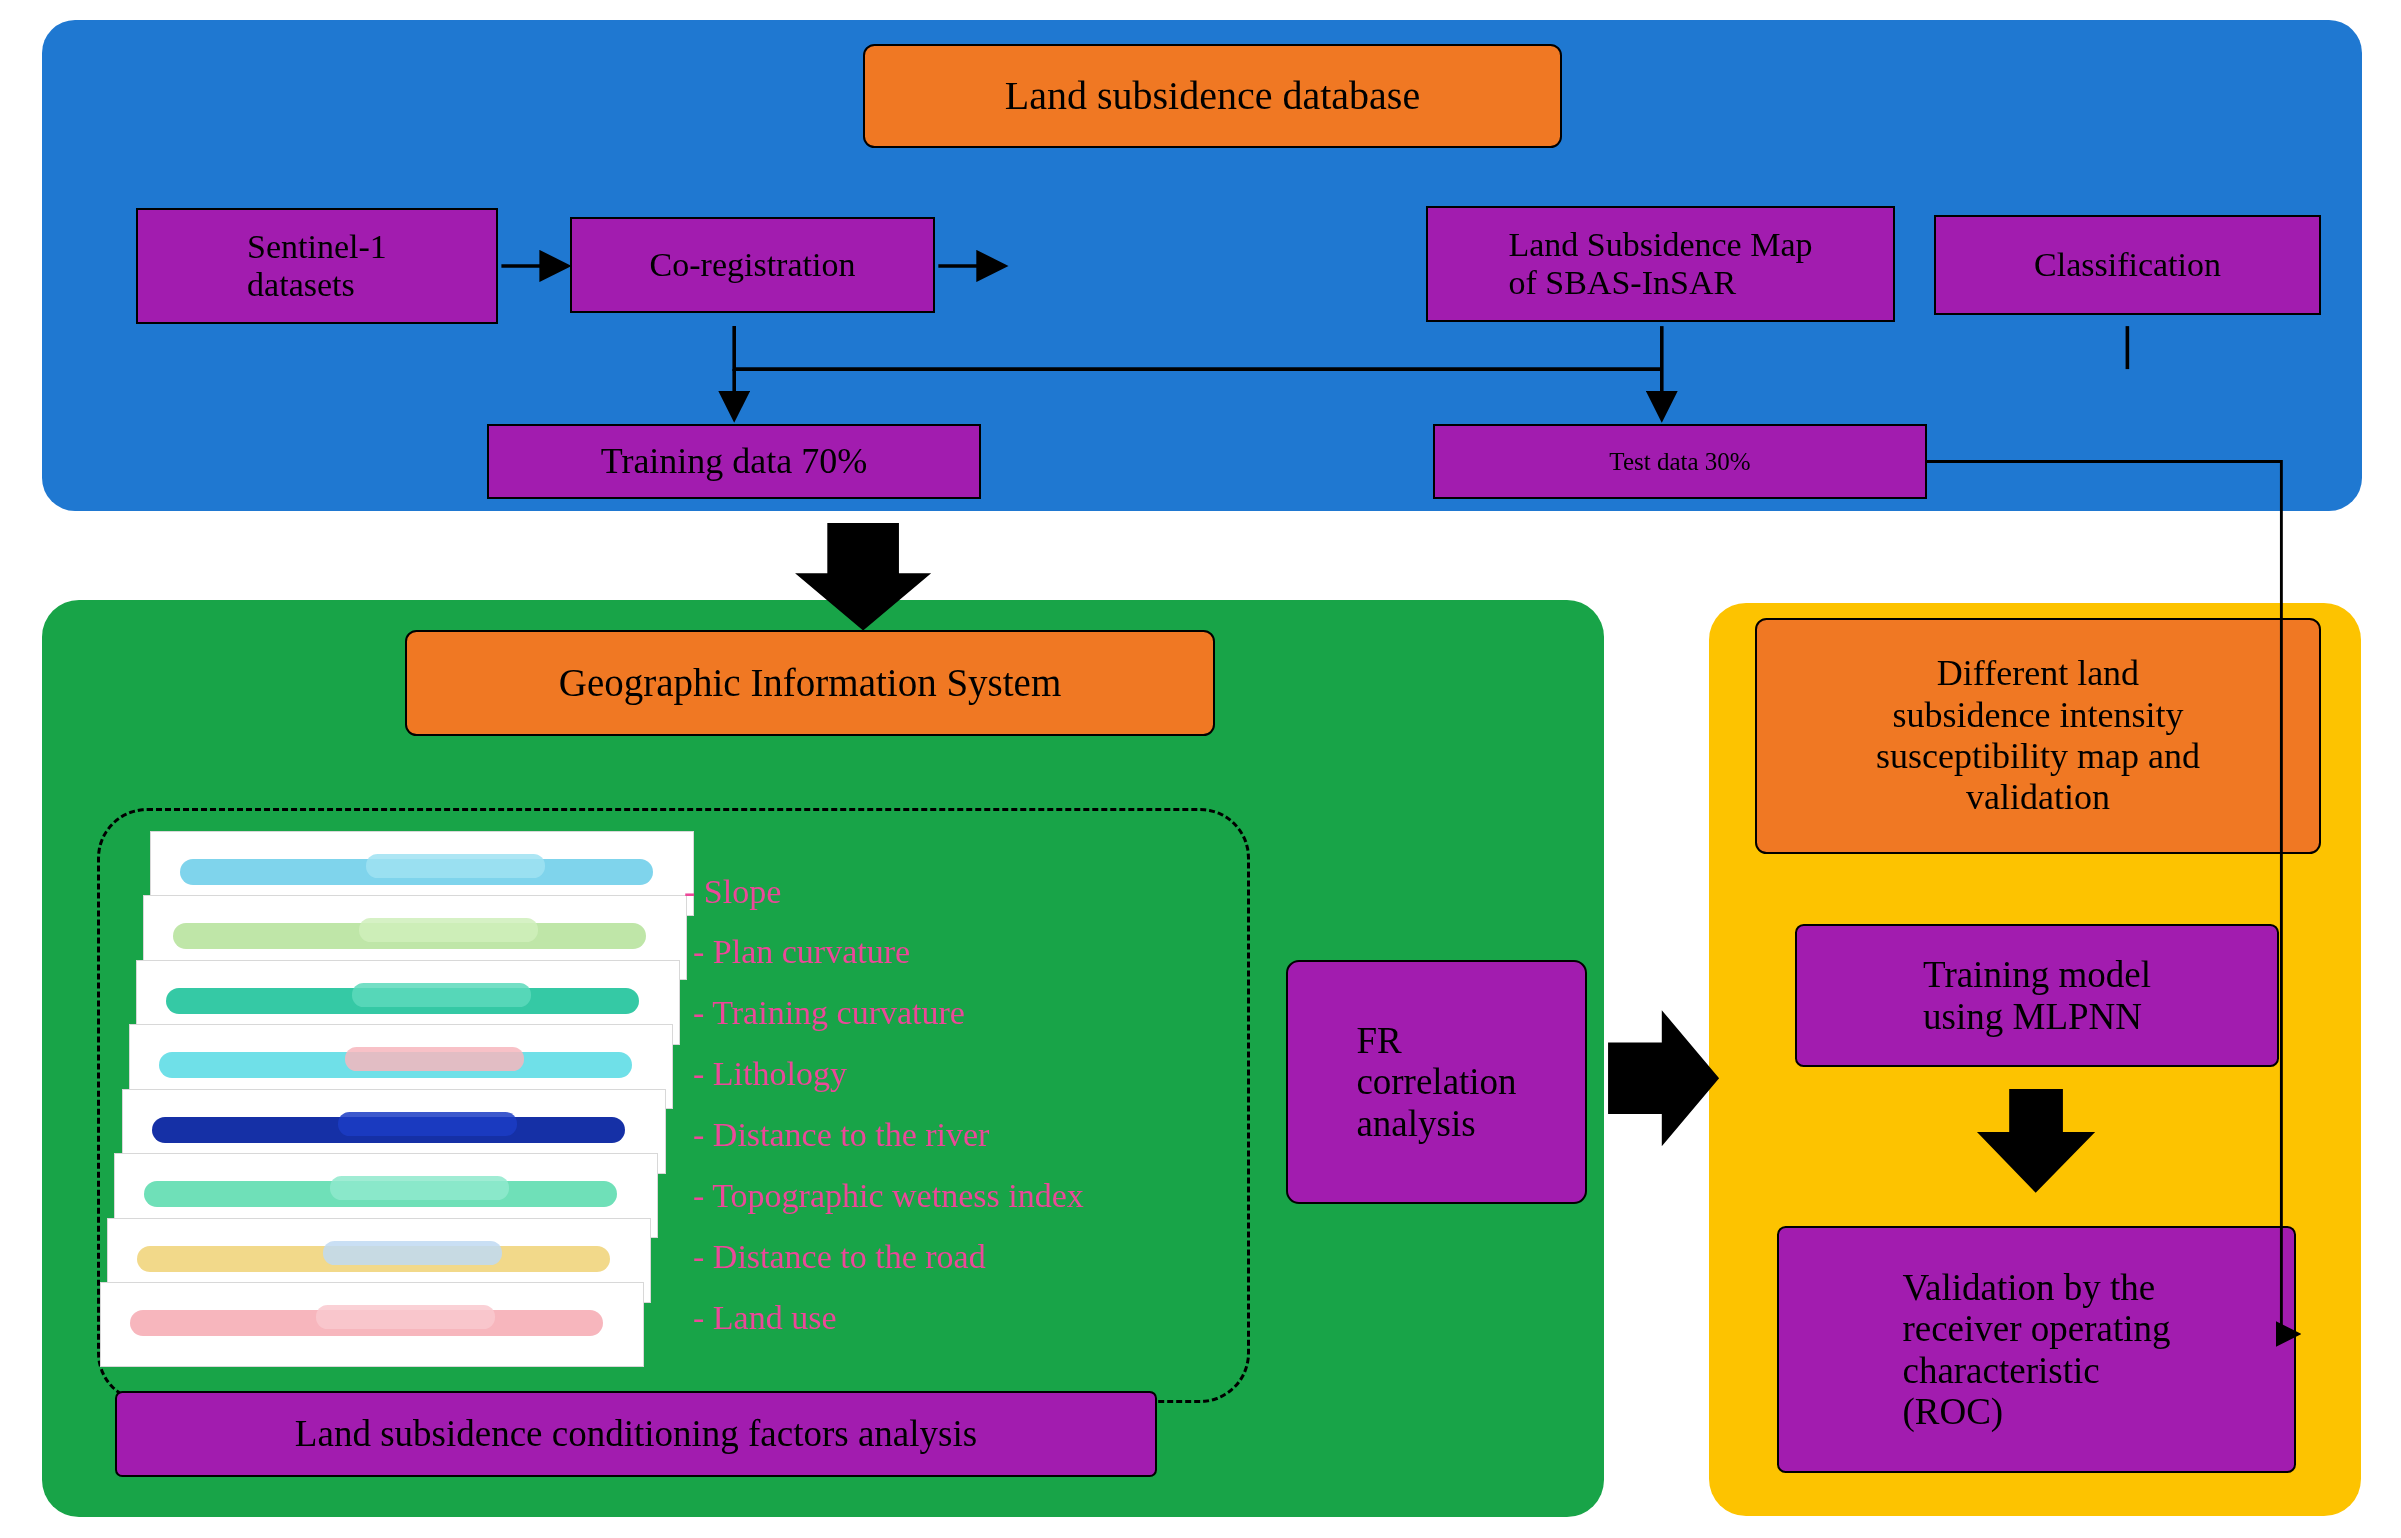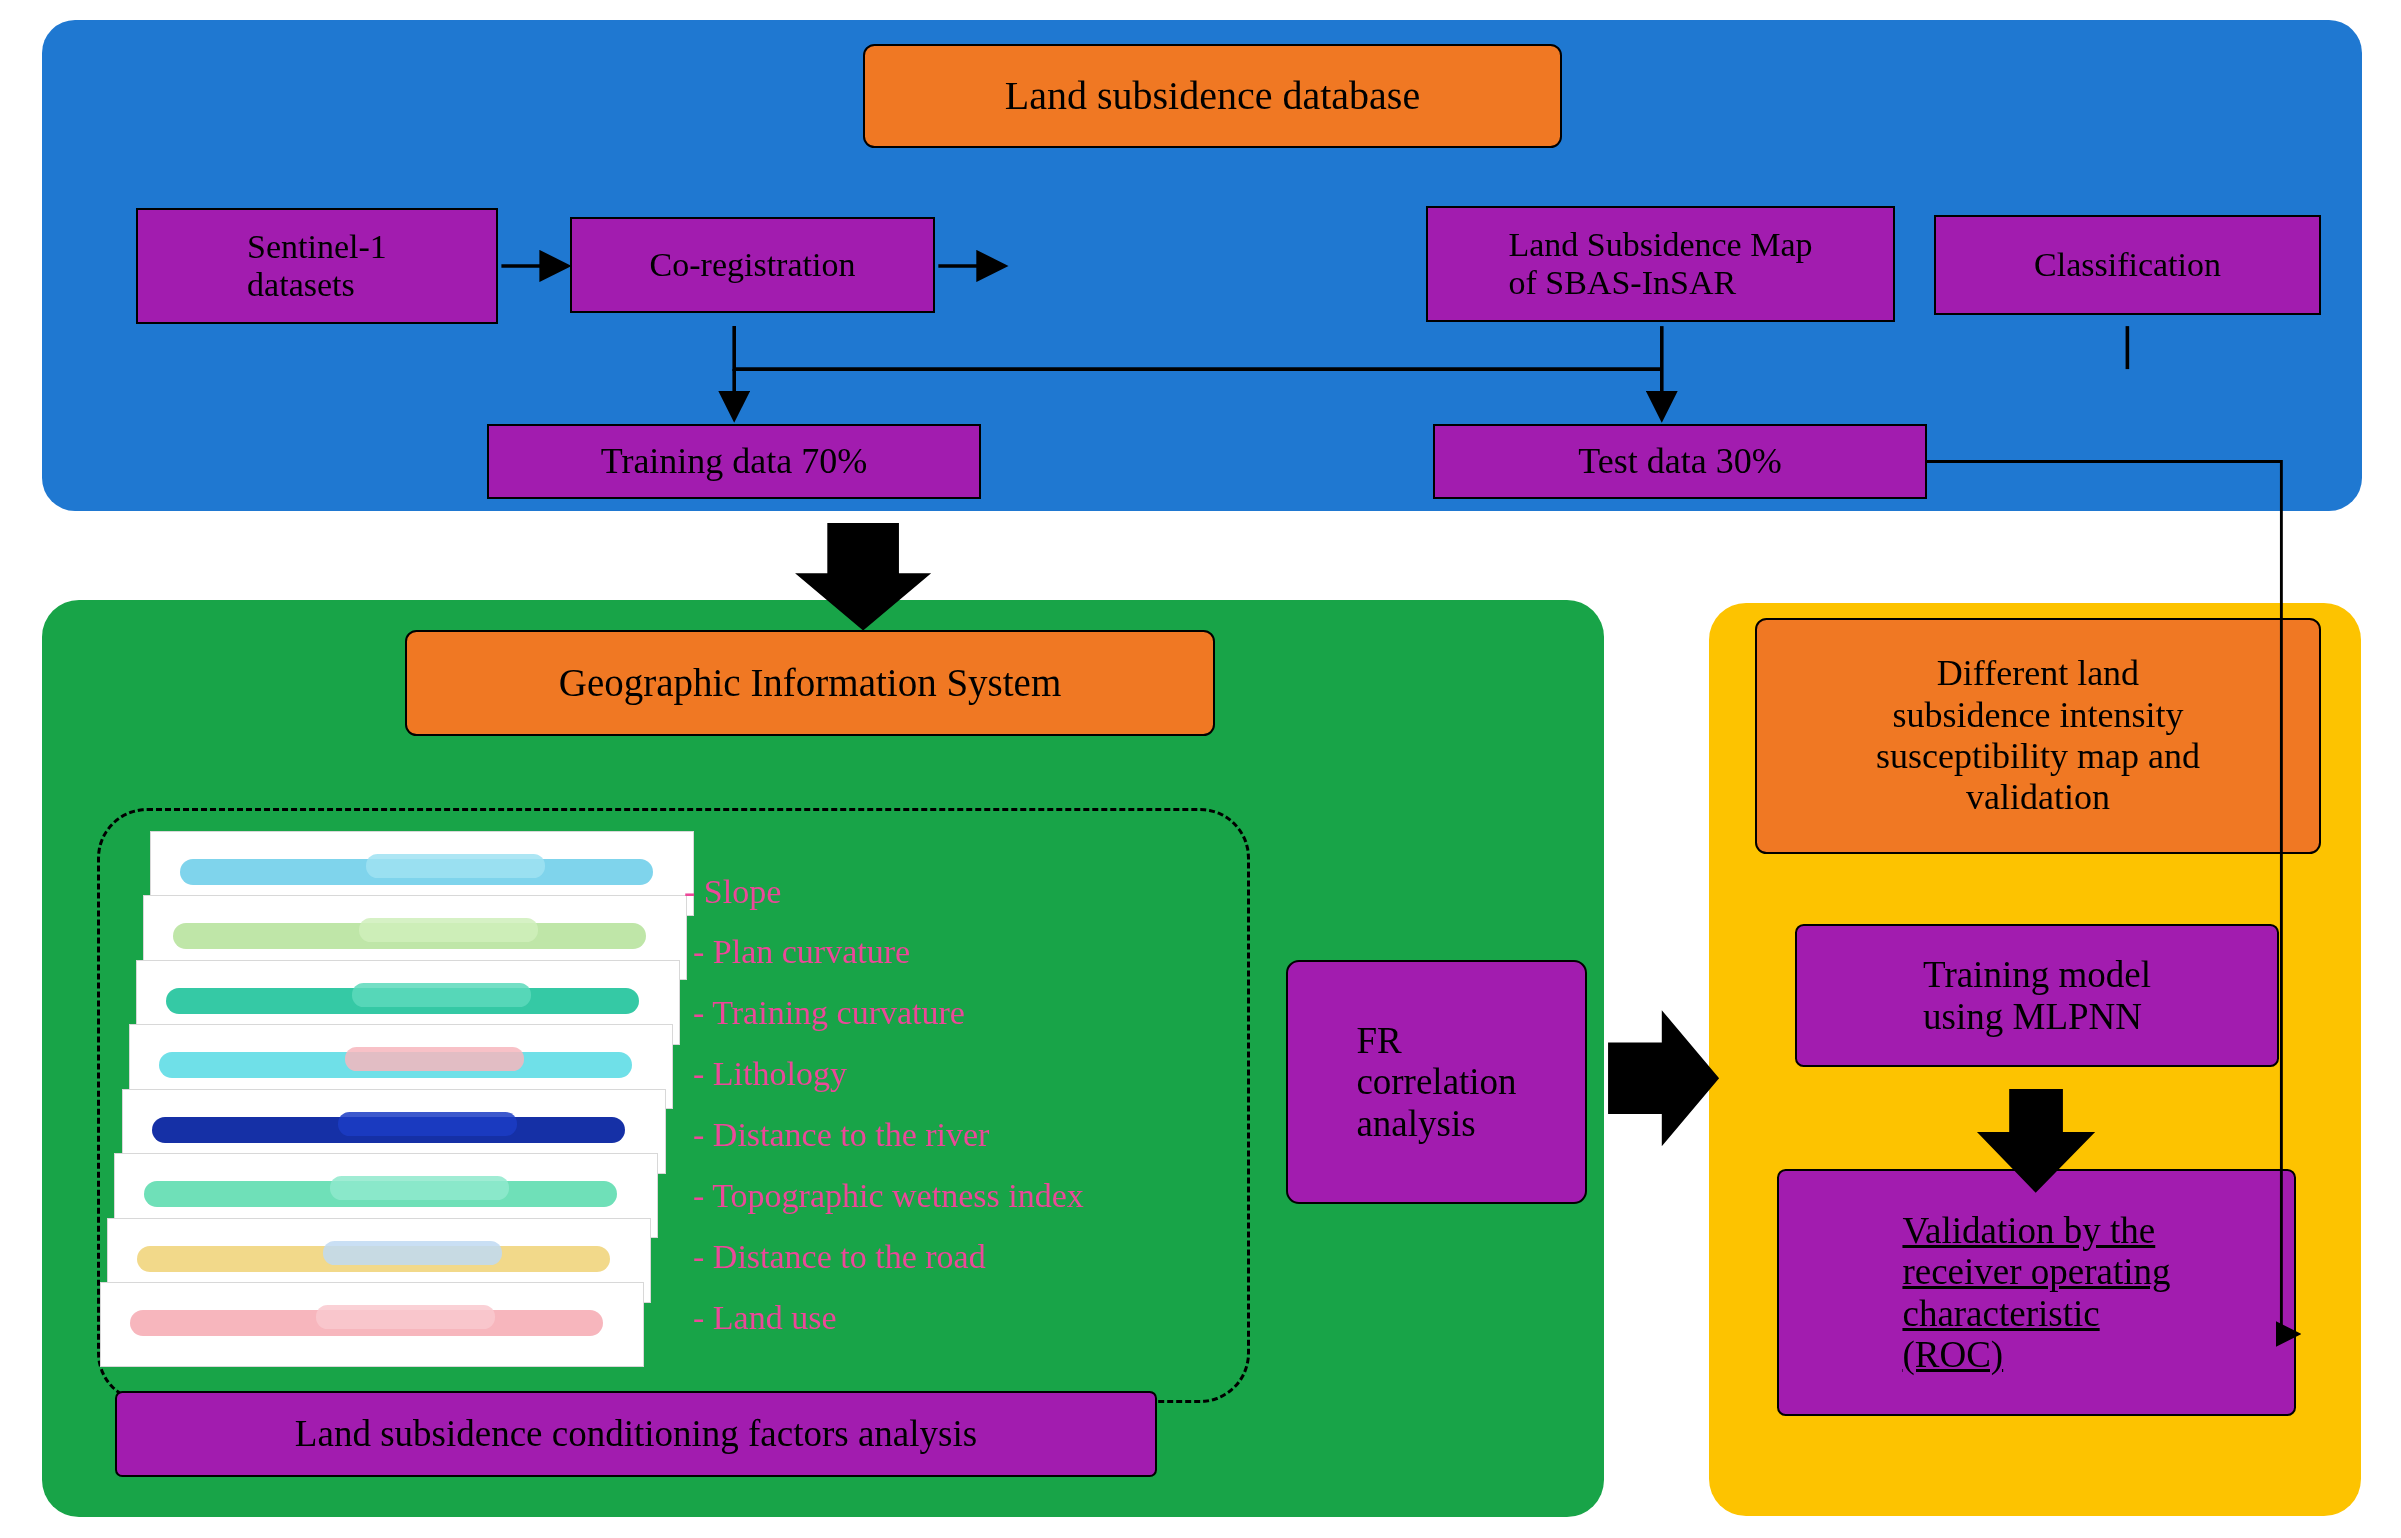--- a/index.html
+++ b/index.html
@@ -70,21 +70,21 @@
     font-size: 40px;
   }
 
   #box-sentinel   { left: 136px;  top: 208px; width: 362px;  height: 116px; font-size: 34px; }
   #box-coreg      { left: 570px;  top: 217px; width: 365px;  height: 96px; font-size: 34px; }
   #box-timeseries { left: 1007px; top: 208px; width: 373px;  height: 115px; font-size: 34px; }
   #box-lsmap      { left: 1426px; top: 206px; width: 469px;  height: 116px; font-size: 34px; }
   #box-class      { left: 1934px; top: 215px; width: 387px;  height: 100px; font-size: 34px; }
 
   #box-train { left: 487px;  top: 424px; width: 494px; height: 75px; font-size: 36px; }
-  #box-test  { left: 1433px; top: 424px; width: 494px; height: 75px; font-size: 36px; }
+  #box-test  { left: 1433px; top: 424px; width: 494px; height: 75px; font-size: 25px; }
 
   
   #green-panel {
     left: 42px;
     top: 600px;
     width: 1562px;
     height: 917px;
     background: #18a448;
     border-radius: 37px;
   }
@@ -187,26 +187,25 @@
   #box-mlpnn {
     left: 1795px;
     top: 924px;
     width: 484px;
     height: 143px;
     font-size: 37px;
     border-radius: 8.6px;
   }
   #box-roc {
     left: 1777px;
-    top: 1169px;
+    top: 1226px;
     width: 519px;
     height: 247px;
     font-size: 37px;
     border-radius: 8.6px;
-    text-decoration: underline;
   }
 
   .txt-multiline { white-space: pre-line; }
 
   svg.overlay {
     position: absolute;
     left: 0; top: 0;
     width: 2401px;
     height: 1539px;
     pointer-events: none;

